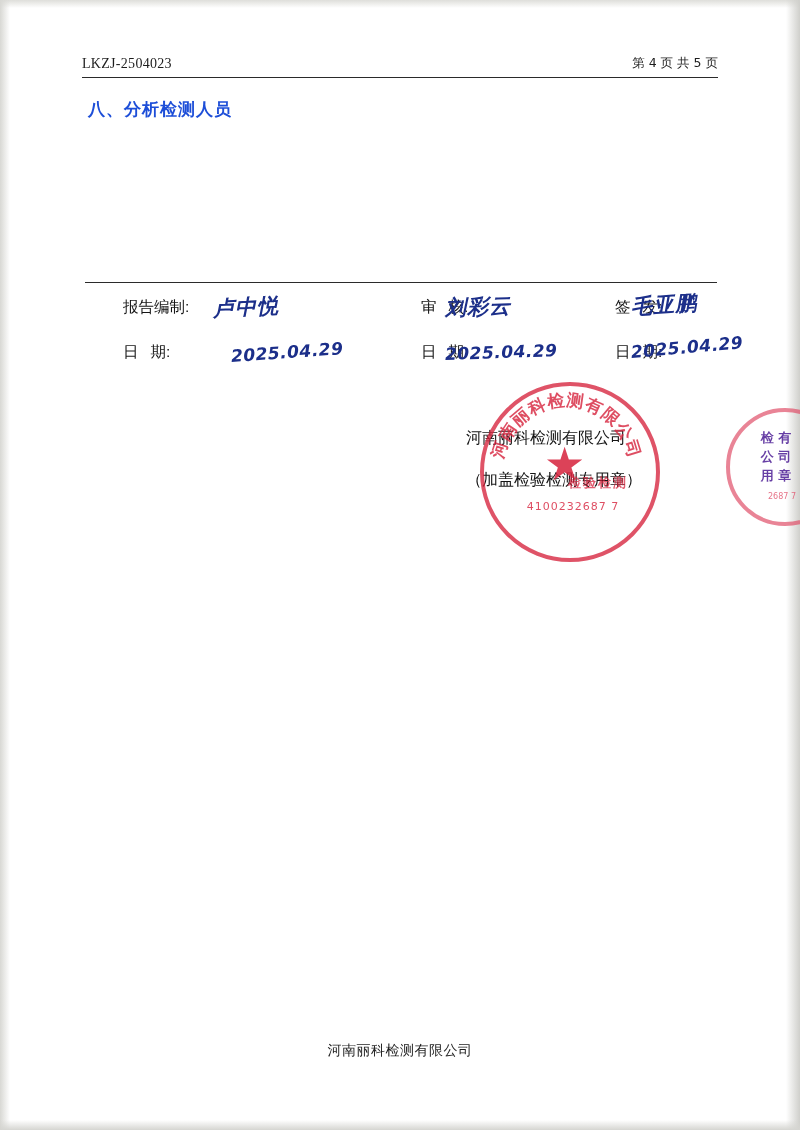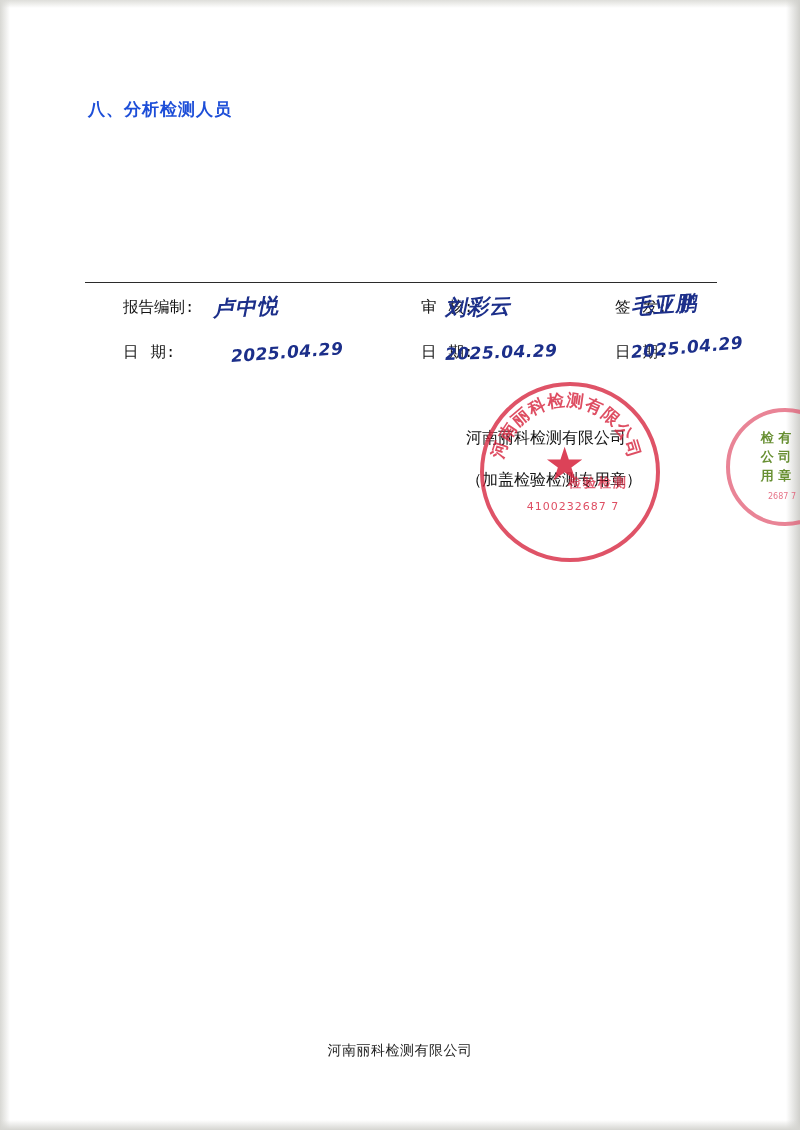--- a/index.html
+++ b/index.html
@@ -107,21 +107,21 @@
     left: 85px;
     top: 297px;
     width: 640px;
   }
   .sign-row {
     position: relative;
     height: 45px;
   }
   .sign-cell {
     position: absolute;
-    font-family: Liberation Mono, monospace;
+    font-family: Liberation Sans, sans-serif;
     font-size: 15.5px;
     color: #151515;
     white-space: nowrap;
   }
   .c1 { left: 38px; }
   .c2 { left: 336px; }
   .c3 { left: 530px; }
   .sp { letter-spacing: 12px; }
 
   .handwriting {
@@ -233,21 +233,21 @@
     border: 4px solid #e0506a;
     border-radius: 50%;
     opacity: 0.7;
     pointer-events: none;
   }
   .edge-seal-text {
     position: absolute;
     right: 2px;
     top: 428px;
     width: 44px;
-    color: #4d7c0f;
+    color: #4c1d95;
     font-family: "DejaVu Sans", sans-serif;
     font-size: 13px;
     font-weight: bold;
     line-height: 19px;
     text-align: center;
     opacity: 0.85;
     pointer-events: none;
   }
   .edge-seal-code {
     position: absolute;
@@ -275,20 +275,24 @@
 </head>
 <body>
 
 <div class="page">
 
   <div class="scan-edge-top"></div>
   <div class="scan-edge-left"></div>
   <div class="scan-edge-right"></div>
   <div class="scan-edge-bottom"></div>
 
+  <div class="header">
+    <div class="header-left">LKZJ-2504023</div>
+    <div class="header-right">第 4 页 共 5 页</div>
+  </div>
 
   <div class="section-title">八、分析检测人员</div>
 
 
   <div class="rule"></div>
 
   <div class="sign-block">
 
     <div class="sign-row">
       <div class="sign-cell c1">报告编制:</div>

